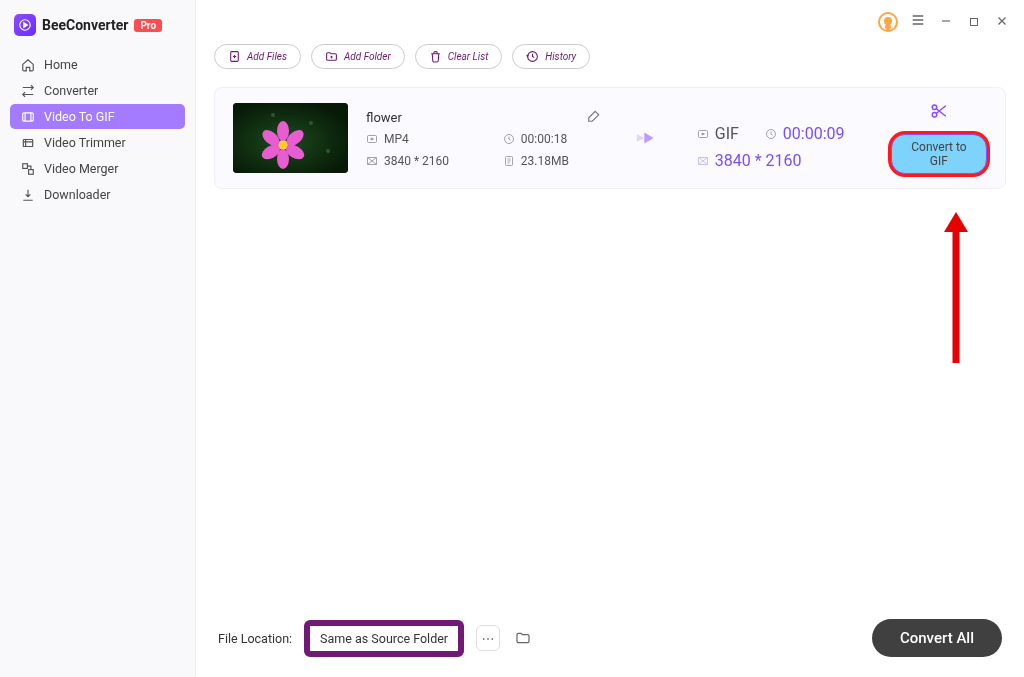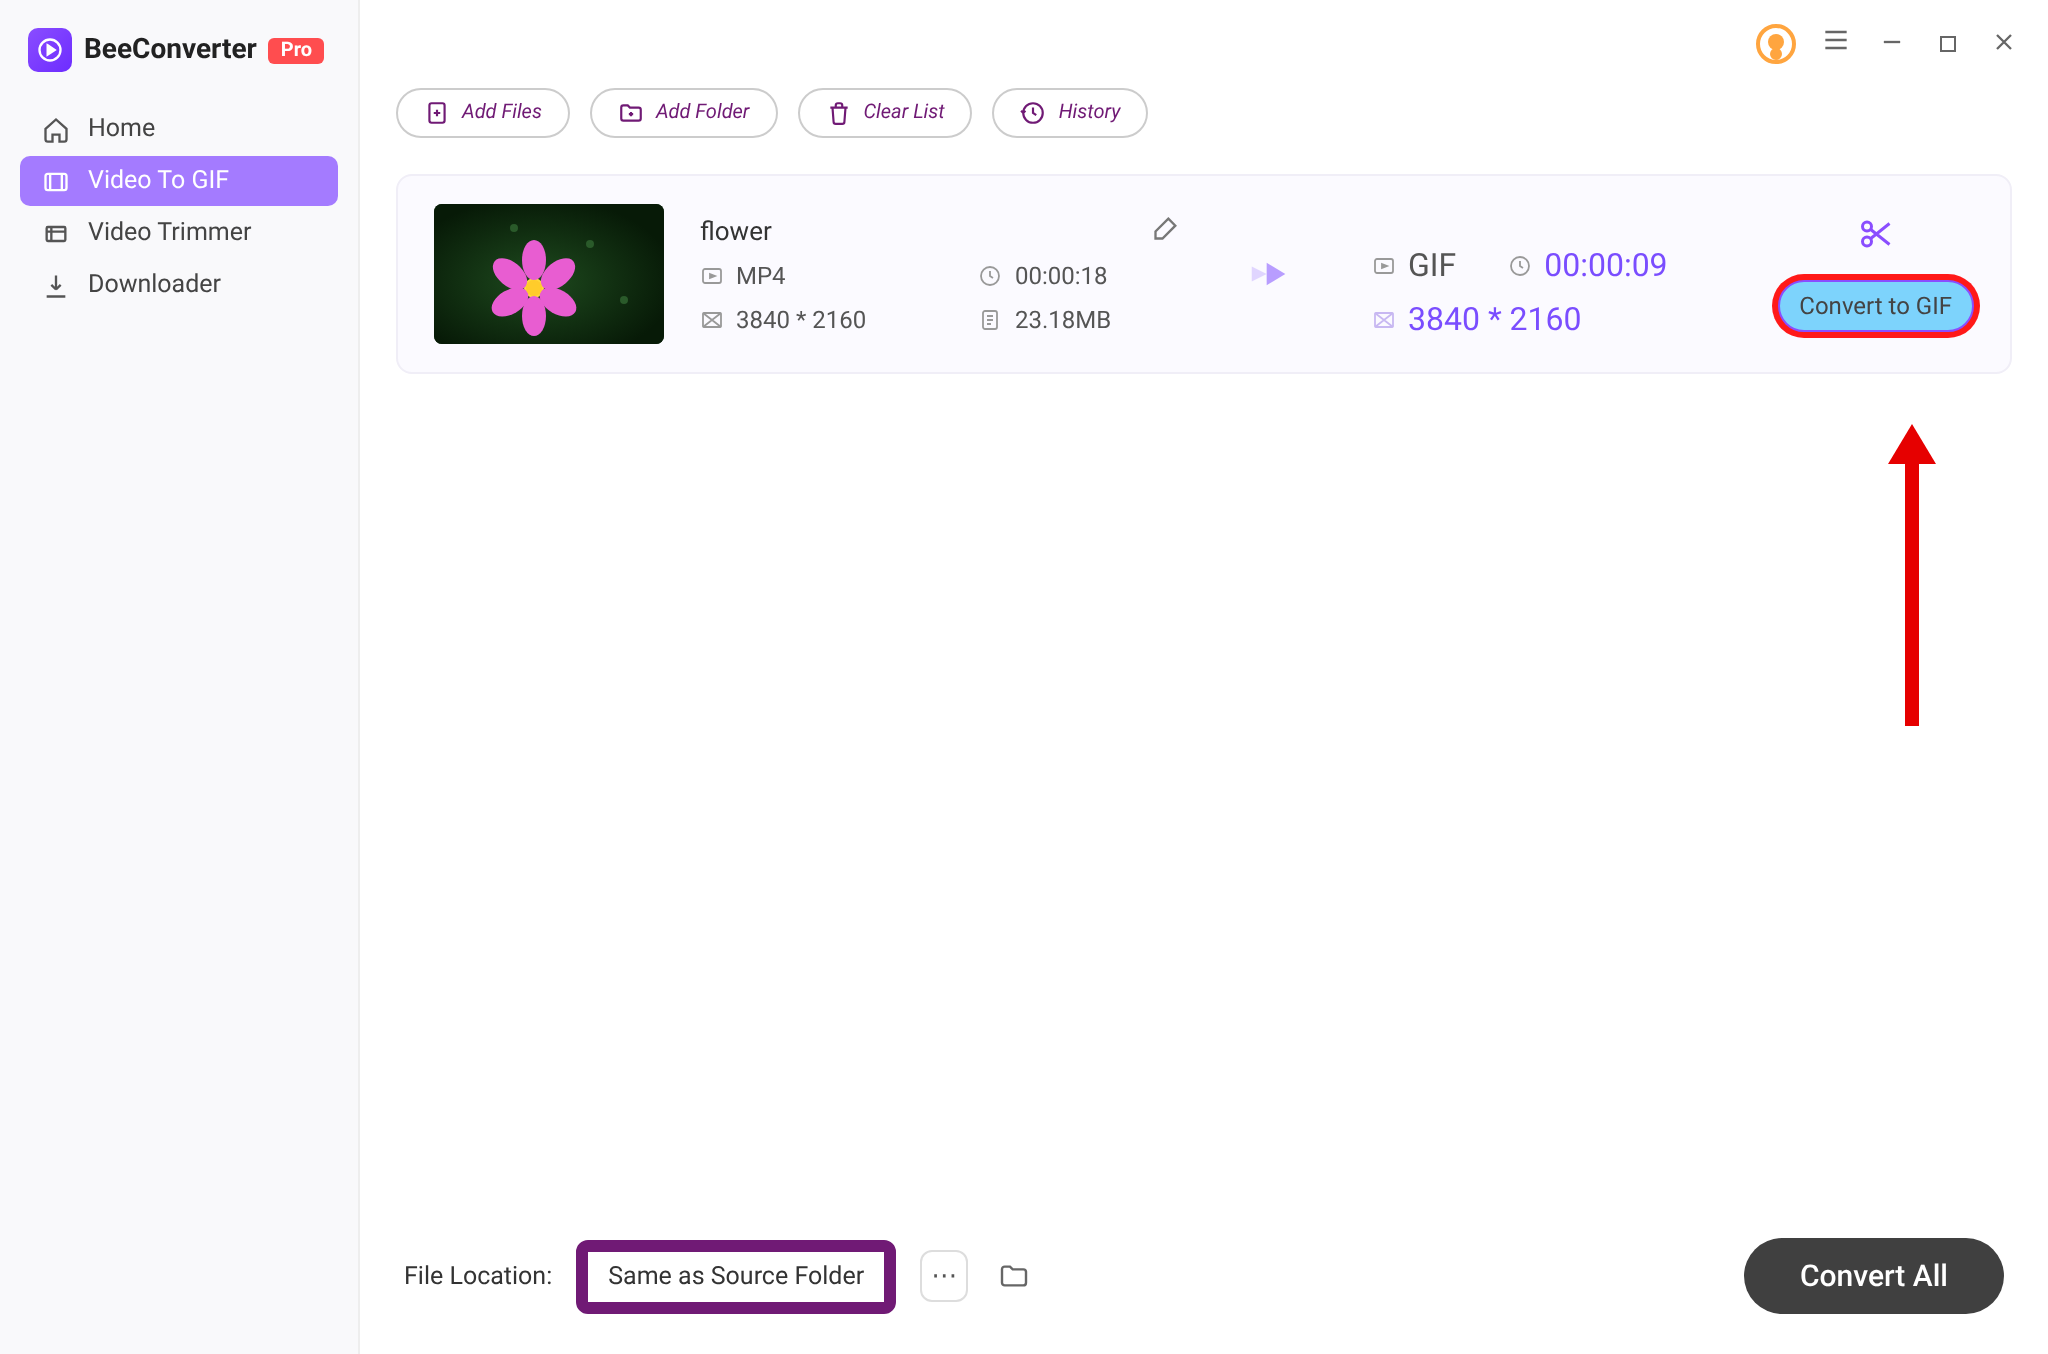--- a/index.html
+++ b/index.html
@@ -1,20 +1,20 @@
 <!DOCTYPE html>
 <html><head>
 <meta charset="utf-8">
 <style>
   * { box-sizing: border-box; margin: 0; padding: 0; font-family: -apple-system, "Segoe UI", Roboto, Arial, sans-serif; }
   html, body { width: 1024px; height: 677px; background: #fff; overflow: hidden; }
   .app { display: flex; width: 100%; height: 100%; }
 
   
-  .sidebar { width: 180px; background: #f9f9fb; border-right: 1px solid #eee; display: flex; flex-direction: column; padding-top: 8px; }
+  .sidebar { width: 196px; background: #f9f9fb; border-right: 1px solid #eee; display: flex; flex-direction: column; padding-top: 8px; }
   .logo-row { display: flex; align-items: center; gap: 6px; padding: 6px 14px 14px 14px; }
   .logo-mark { width: 22px; height: 22px; border-radius: 5px; background: linear-gradient(135deg,#8a4dff,#6d2cff); display:flex; align-items:center; justify-content:center; }
   .logo-mark svg { width:14px; height:14px; }
   .logo-text { font-weight: 700; font-size: 14px; color:#222; }
   .pro-badge { background:#ff4d4f; color:#fff; font-size:10px; font-weight:700; padding:1px 6px; border-radius:3px; }
   .nav { padding: 2px 10px; display:flex; flex-direction:column; gap:1px; }
   .nav-item { display:flex; align-items:center; gap:9px; padding:5px 10px; border-radius:5px; font-size:12.5px; color:#444; cursor:pointer; }
   .nav-item.active { background:#a47bff; color:#fff; }
   .nav-item.active .nav-icon { color:#fff; }
   .nav-icon { width:15px; height:15px; display:flex; align-items:center; justify-content:center; color:#555; }
@@ -90,37 +90,55 @@
     </div>
     <div class="nav">
       <div class="nav-item">
         <span class="nav-icon">
             <svg viewBox="0 0 24 24" fill="none" stroke="currentColor" stroke-width="2">
               <path d="M3 11l9-8 9 8v9a2 2 0 01-2 2h-4v-6h-6v6H5a2 2 0 01-2-2v-9z"></path>
             </svg>
           </span>
         <span>Home</span>
       </div>
+      <div class="nav-item">
+        <span class="nav-icon">
+            <svg viewBox="0 0 24 24" fill="none" stroke="currentColor" stroke-width="2">
+              <path d="M17 2l4 4-4 4M3 6h18M7 22l-4-4 4-4M21 18H3"></path>
+            </svg>
+          </span>
+        <span>Converter</span>
+      </div>
       <div class="nav-item active">
         <span class="nav-icon">
             <svg viewBox="0 0 24 24" fill="none" stroke="currentColor" stroke-width="2">
               <rect x="3" y="5" width="18" height="14" rx="2"></rect>
               <path d="M7 5v14M17 5v14"></path>
             </svg>
           </span>
         <span>Video To GIF</span>
       </div>
       <div class="nav-item">
         <span class="nav-icon">
             <svg viewBox="0 0 24 24" fill="none" stroke="currentColor" stroke-width="2">
               <rect x="4" y="6" width="16" height="12" rx="1"></rect>
               <path d="M4 10h16M8 6v12"></path>
             </svg>
           </span>
         <span>Video Trimmer</span>
+      </div>
+      <div class="nav-item">
+        <span class="nav-icon">
+            <svg viewBox="0 0 24 24" fill="none" stroke="currentColor" stroke-width="2">
+              <rect x="3" y="3" width="8" height="8"></rect>
+              <rect x="13" y="13" width="8" height="8"></rect>
+              <path d="M11 7h6v6"></path>
+            </svg>
+          </span>
+        <span>Video Merger</span>
       </div>
       <div class="nav-item">
         <span class="nav-icon">
             <svg viewBox="0 0 24 24" fill="none" stroke="currentColor" stroke-width="2">
               <path d="M12 3v12m0 0l-4-4m4 4l4-4M4 21h16"></path>
             </svg>
           </span>
         <span>Downloader</span>
       </div>
     </div>

